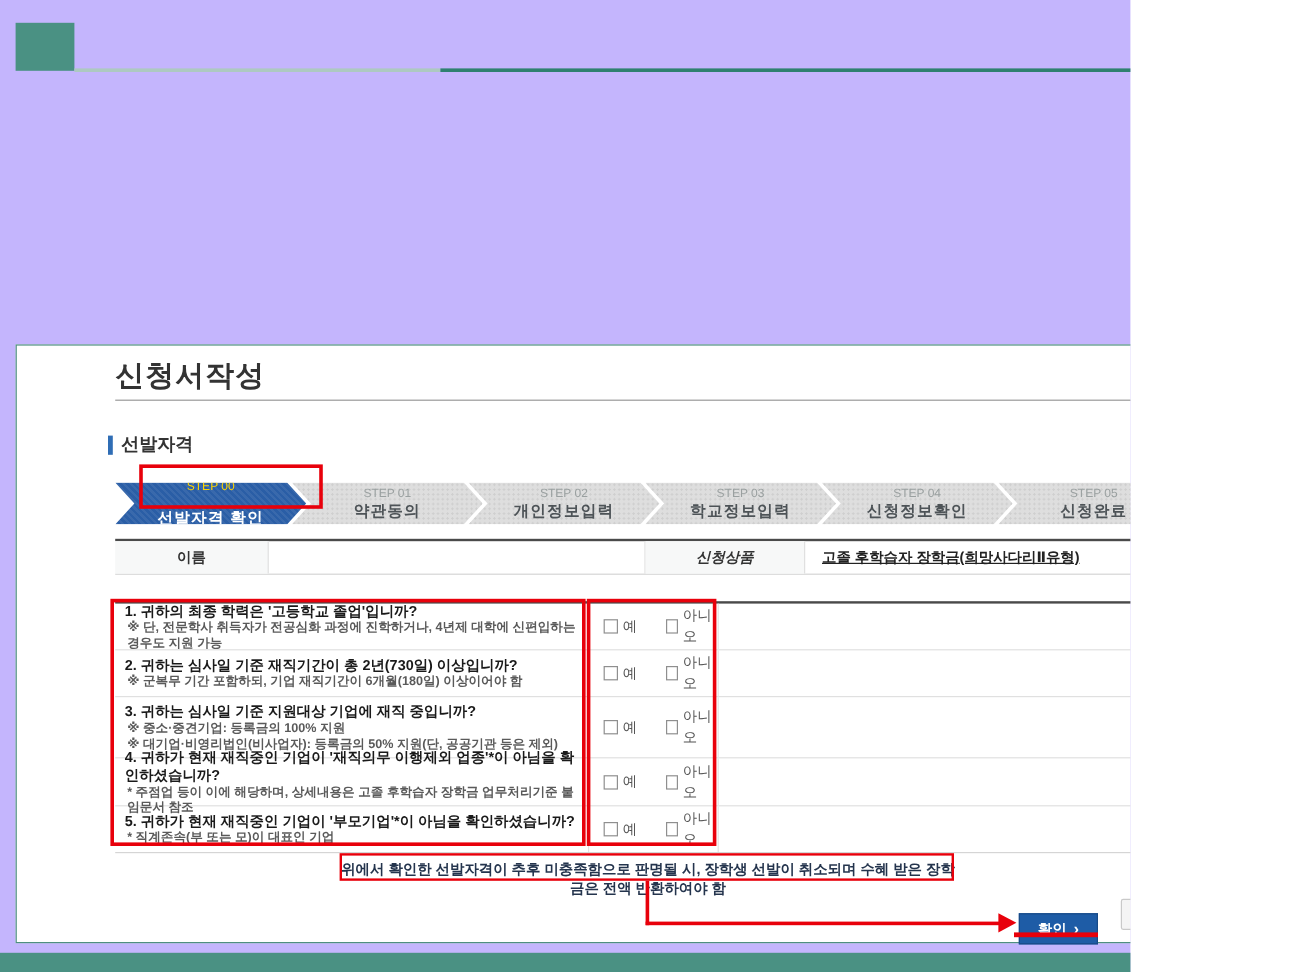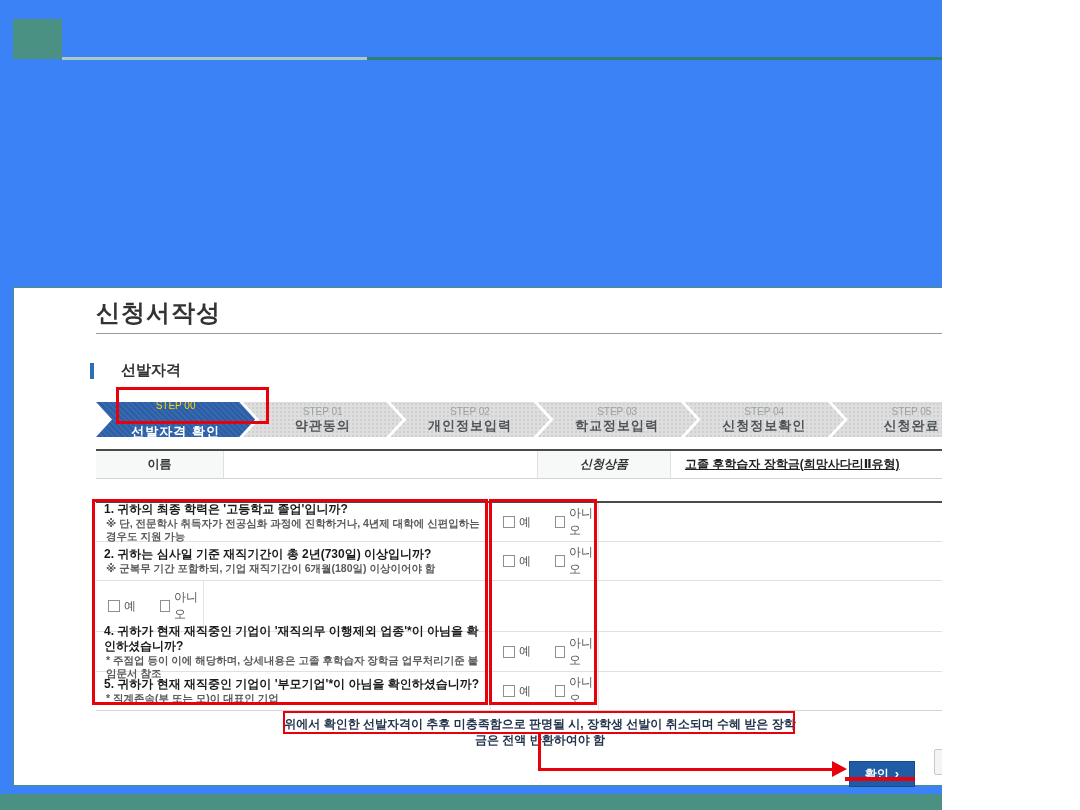--- a/index.html
+++ b/index.html
@@ -1,36 +1,36 @@
 <!DOCTYPE html>
 <html><head>
 <meta charset="utf-8">
 <style>
   * { margin:0; padding:0; box-sizing:border-box; }
   html,body { background:#fff; }
   body { font-family:"Liberation Sans","DejaVu Sans",sans-serif; }
-  .canvas { position:relative; width:942px; height:810px; background:#3b82f6; overflow:hidden; }
+  .canvas { position:relative; width:942px; height:810px; background:#c4b5fd; overflow:hidden; }
 
   
   .brand-square { position:absolute; left:13px; top:19px; width:49px; height:40px; background:#4a9183; }
   .top-line-light { position:absolute; left:62px; top:57px; width:305px; height:3px; background:#adc9c1; }
   .top-line-dark { position:absolute; left:367px; top:57px; width:713px; height:3px; background:#2e8070; }
 
   
   .bottom-bar { position:absolute; left:0; top:794px; width:1080px; height:16px; background:#4a9183; }
 
   
   .content-box { position:absolute; left:13px; top:287px; width:1054px; height:499px; border:1px solid #4e8f80; background:#fff; }
 
   .page-title { position:absolute; left:82px; top:9px; font-size:24px; font-weight:bold; color:#333; letter-spacing:1px; }
   .title-rule { position:absolute; left:82px; top:45px; width:895px; height:1px; background:#9a9a9a; }
 
   .section-label { position:absolute; left:76px; top:73px; display:flex; align-items:center; }
   .section-label .bluebar { width:4px; height:16px; background:#2f6db5; margin-right:7px; }
-  .section-label .txt { font-size:15px; font-weight:bold; color:#333;margin-left:20px; }
+  .section-label .txt { font-size:15px; font-weight:bold; color:#333; }
 
   
   .steps { position:absolute; left:82px; top:114px; width:895px; height:35px; display:flex; }
   .step { position:relative; flex:1 1 0; height:35px; display:flex; flex-direction:column; align-items:center; justify-content:center;
           background:#dedede;
           background-image:radial-gradient(#cfcfcf 1px, rgba(0,0,0,0) 1px); background-size:4px 4px;
           clip-path:polygon(0% 0%, calc(100% - 16px) 0%, 100% 50%, calc(100% - 16px) 100%, 0% 100%, 16px 50%); }
   .step + .step { margin-left:-12px; }
   .s0{z-index:6} .s1{z-index:5} .s2{z-index:4} .s3{z-index:3} .s4{z-index:2} .s5{z-index:1}
   .step .num { font-size:10px; color:#9aa0a0; line-height:12px; }
@@ -169,20 +169,25 @@
             </span>
           <span class="cbwrap">
               <span class="cb"></span>
               <span class="cblbl">아니오</span>
             </span>
         </div>
         <div class="ecell"></div>
       </div>
 
       <div class="qrow r3">
+        <div class="qcell">
+          <div class="qtitle">3. 귀하는 심사일 기준 지원대상 기업에 재직 중입니까?</div>
+          <div class="qnote">※ 중소·중견기업: 등록금의 100% 지원</div>
+          <div class="qnote">※ 대기업·비영리법인(비사업자): 등록금의 50% 지원(단, 공공기관 등은 제외)</div>
+        </div>
         <div class="ccell">
           <span class="cbwrap">
               <span class="cb"></span>
               <span class="cblbl">예</span>
             </span>
           <span class="cbwrap">
               <span class="cb"></span>
               <span class="cblbl">아니오</span>
             </span>
         </div>

